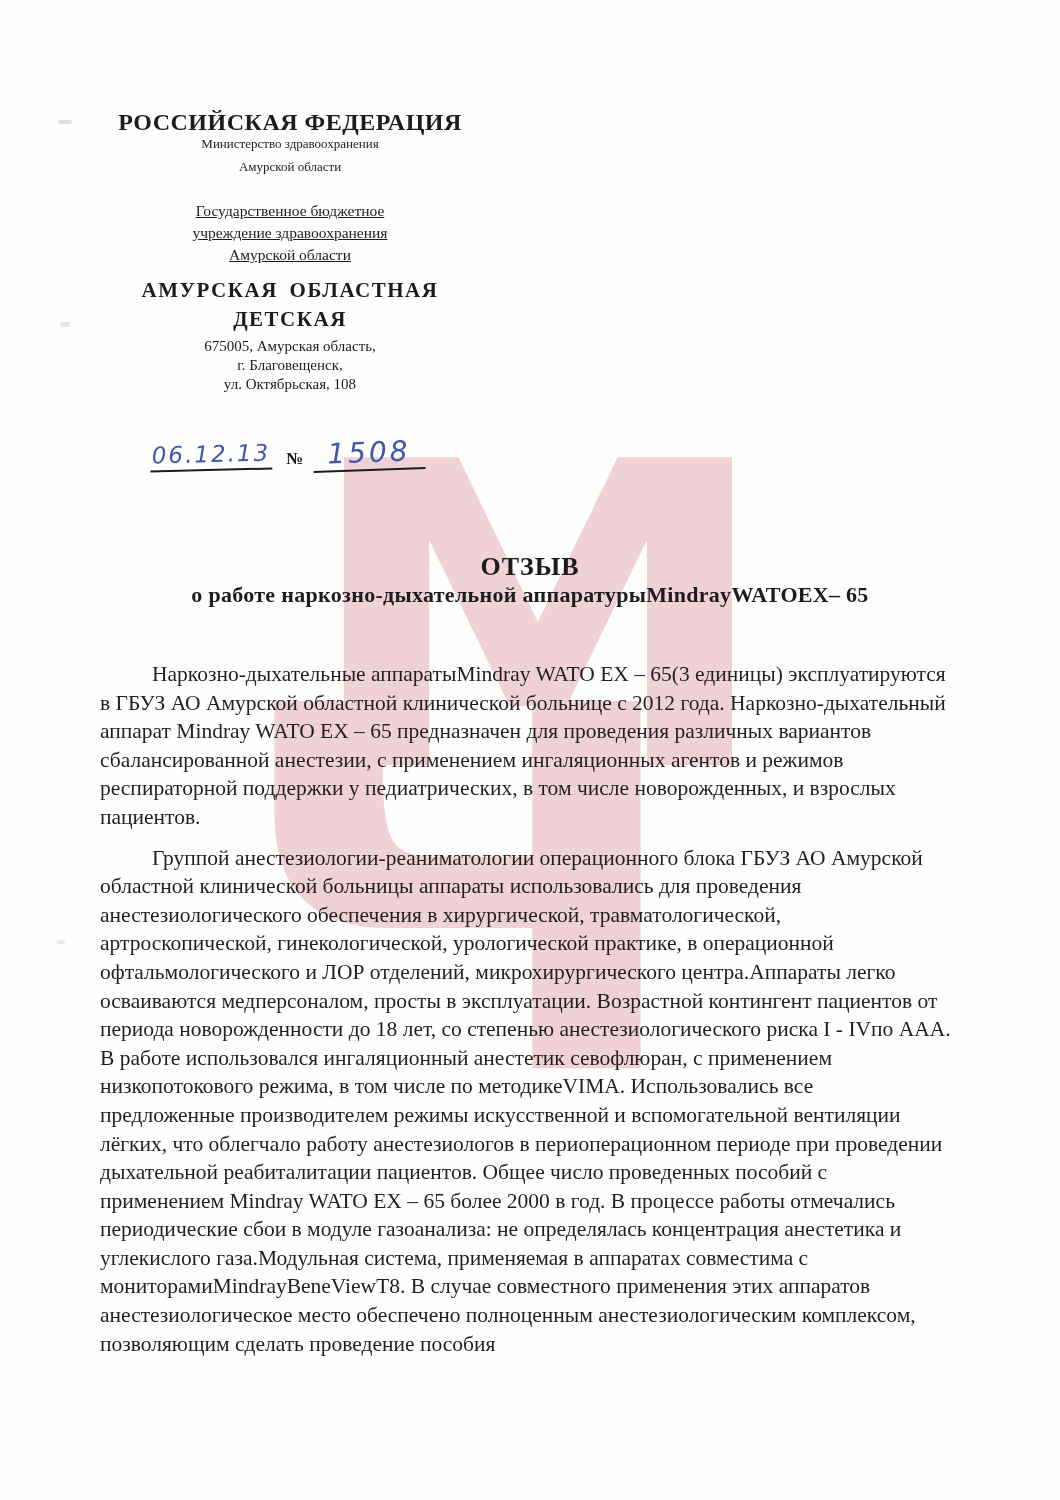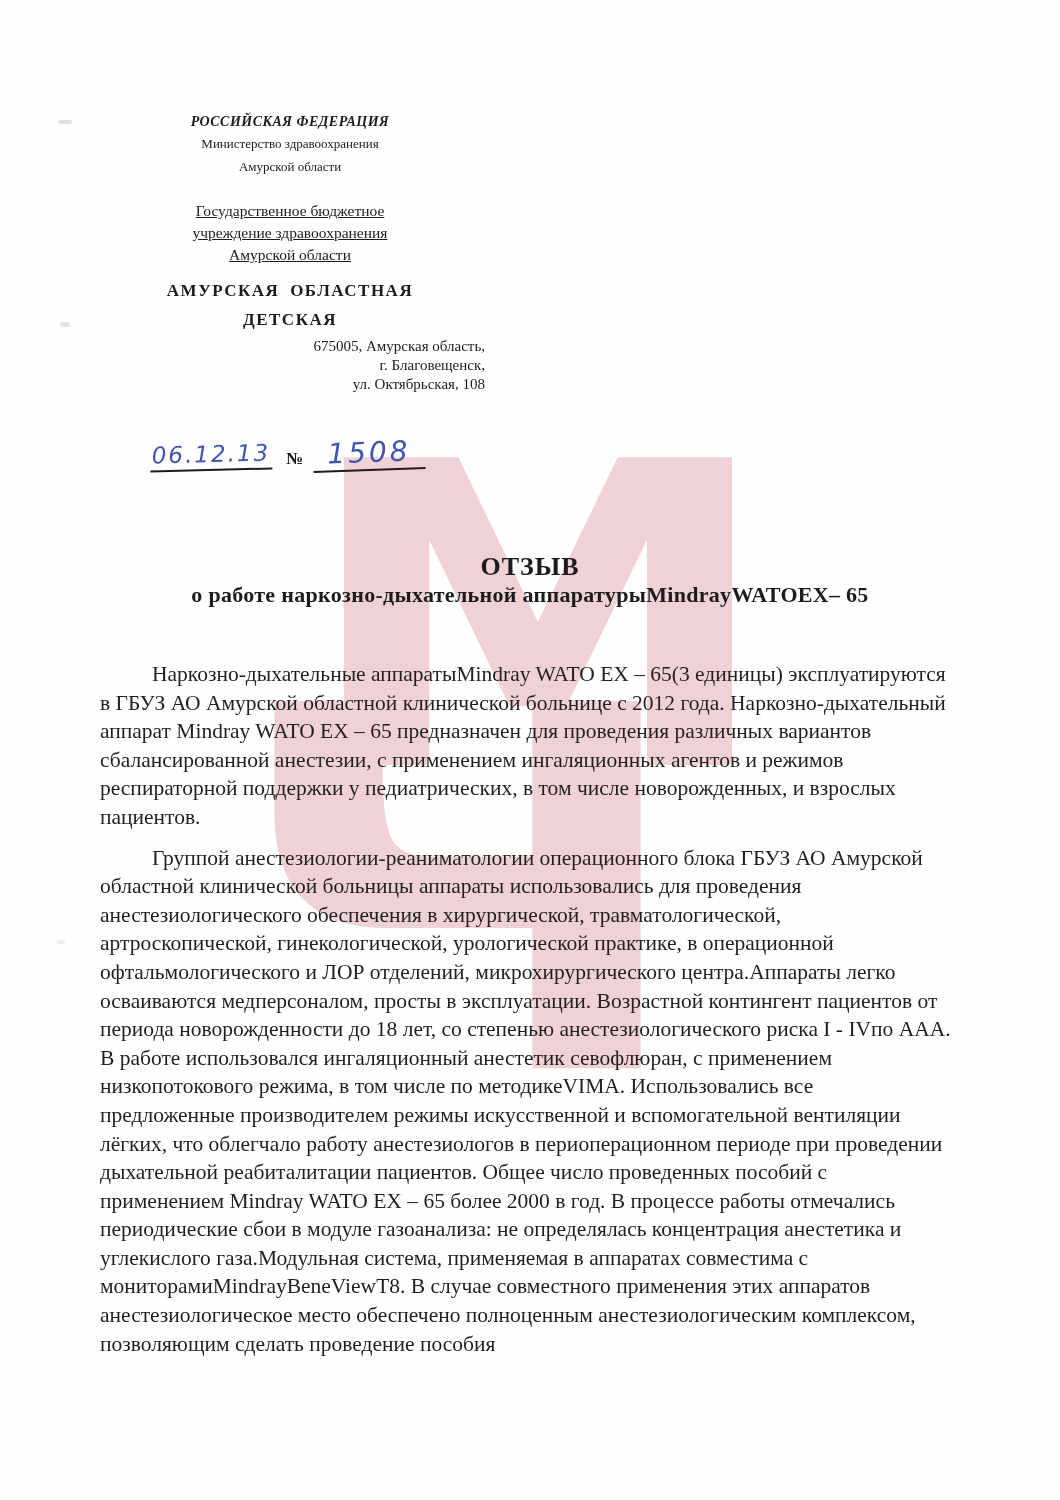--- a/index.html
+++ b/index.html
@@ -49,36 +49,35 @@
   
   .letterhead {
     position: absolute;
     left: 95px;
     top: 112px;
     width: 390px;
     text-align: center;
   }
   .lh-country {
     font-weight: bold;
-    font-size: 14px;
+    font-size: 24px;
     letter-spacing: .5px;
     line-height: 20px;
-    font-style: italic;
   }
   .lh-ministry { font-size: 13px; line-height: 23px; }
   .lh-institution { margin-top: 22px; font-size: 15.5px; line-height: 22px; text-decoration: underline; }
   .lh-hospital {
     margin-top: 10px;
     font-weight: bold;
-    font-size: 17px;
+    font-size: 21px;
     letter-spacing: 1.5px;
     word-spacing: 5px;
     line-height: 29px;
   }
-  .lh-address { margin-top: 3px; font-size: 15px; line-height: 19px; text-align: right; }
+  .lh-address { margin-top: 3px; font-size: 15px; line-height: 19px; }
 
   
   .date-row {
     position: absolute;
     left: 150px;
     top: 436px;
     display: flex;
     align-items: flex-end;
   }
   .hand {

